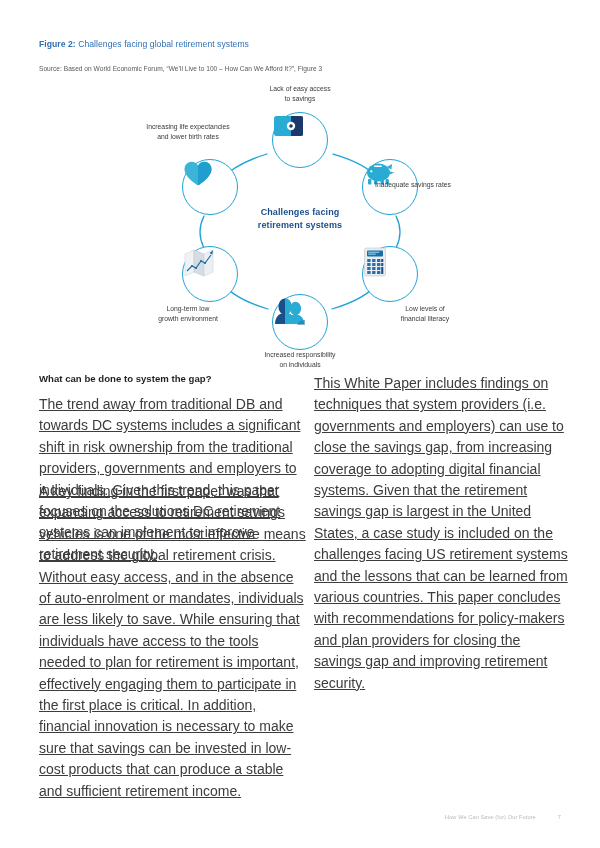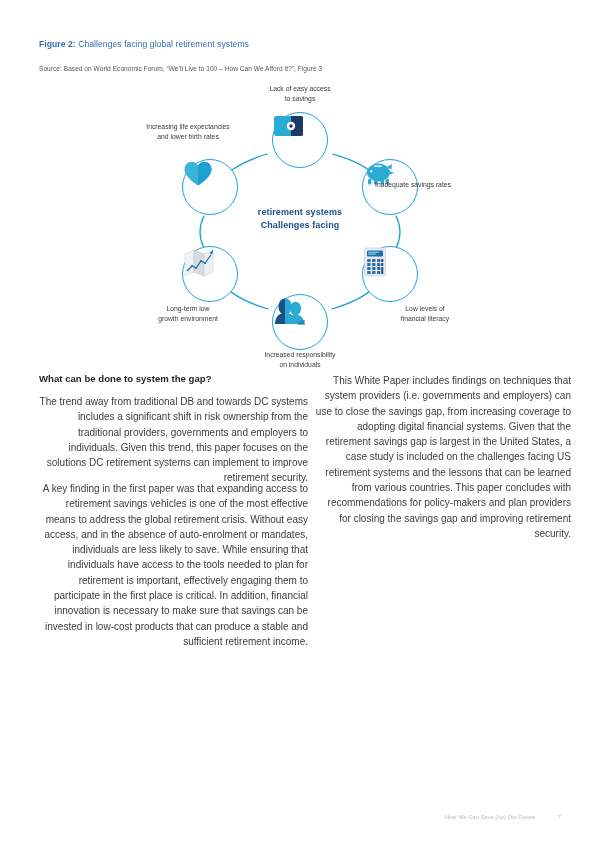--- a/index.html
+++ b/index.html
@@ -17,21 +17,21 @@
   #diagram svg{position:absolute;left:0;top:0;}
   .node{position:absolute;width:56px;height:56px;border-radius:50%;border:1.6px solid #1fa2d6;
         background:#fff;box-sizing:border-box;display:flex;align-items:center;justify-content:center;}
   .node svg{position:static;display:block;}
   .nlabel{position:absolute;font-size:6.8px;line-height:1.42;color:#3b3b3d;text-align:center;width:140px;}
   .center-label{position:absolute;width:180px;text-align:center;font-size:9px;font-weight:bold;
         color:#1b4f8a;line-height:1.45;letter-spacing:.1px;}
 
   
   .h2{position:absolute;font-size:9.6px;font-weight:bold;color:#231f20;letter-spacing:.01px;}
-  .para{position:absolute;width:269px;font-size:10px;line-height:1.53;color:#3c3c3e;text-align:right;}
+  .para{position:absolute;width:269px;font-size:14px;line-height:1.53;color:#3c3c3e;text-align:left;text-decoration:underline;}
   .col-r{width:257px;}
 
   
   .footer{position:absolute;right:39px;top:814px;font-size:5.6px;color:#b9b9bb;letter-spacing:.1px;
           display:flex;gap:22px;align-items:baseline;}
 </style>
 </head>
 <body>
 
 <div id="page">
@@ -164,22 +164,22 @@
         <path d="M15 25.5 C15 25.5 1.5 17.6 1.5 9.3 C1.5 4.8 4.9 1.8 8.6 1.8 C11.4 1.8 13.7 3.4 15 5.6 C16.3 3.4 18.6 1.8 21.4 1.8 C25.1 1.8 28.5 4.8 28.5 9.3 C28.5 17.6 15 25.5 15 25.5 z" fill="#3cb4d8"></path>
         <path d="M15 25.5 C15 25.5 28.5 17.6 28.5 9.3 C28.5 4.8 25.1 1.8 21.4 1.8 C18.6 1.8 16.3 3.4 15 5.6 z" fill="#1f9fd0"></path>
       </svg>
     </div>
     <div class="nlabel" style="left:118px;top:40px;">
       <div>Increasing life expectancies</div>
       <div>and lower birth rates</div>
     </div>
 
     <div class="center-label" style="left:210px;top:124px;">
+      <div>Challenges facing</div>
       <div>retirement systems</div>
-      <div>Challenges facing</div>
     </div>
   </div>
 
   <div class="h2" style="left:39px;top:373px;">What can be done to system the gap?</div>
   <div class="para" style="left:39px;top:394px;">The trend away from traditional DB and towards DC systems includes a significant shift in risk ownership from the traditional providers, governments and employers to individuals. Given this trend, this paper focuses on the solutions DC retirement systems can implement to improve retirement security.</div>
   <div class="para" style="left:39px;top:481px;">A key finding in the first paper was that expanding access to retirement savings vehicles is one of the most effective means to address the global retirement crisis. Without easy access, and in the absence of auto-enrolment or mandates, individuals are less likely to save. While ensuring that individuals have access to the tools needed to plan for retirement is important, effectively engaging them to participate in the first place is critical. In addition, financial innovation is necessary to make sure that savings can be invested in low-cost products that can produce a stable and sufficient retirement income.</div>
   <div class="para col-r" style="left:314px;top:373px;">This White Paper includes findings on techniques that system providers (i.e. governments and employers) can use to close the savings gap, from increasing coverage to adopting digital financial systems. Given that the retirement savings gap is largest in the United States, a case study is included on the challenges facing US retirement systems and the lessons that can be learned from various countries. This paper concludes with recommendations for policy-makers and plan providers for closing the savings gap and improving retirement security.</div>
 
   <div class="footer">
     <span>How We Can Save (for) Our Future</span>

